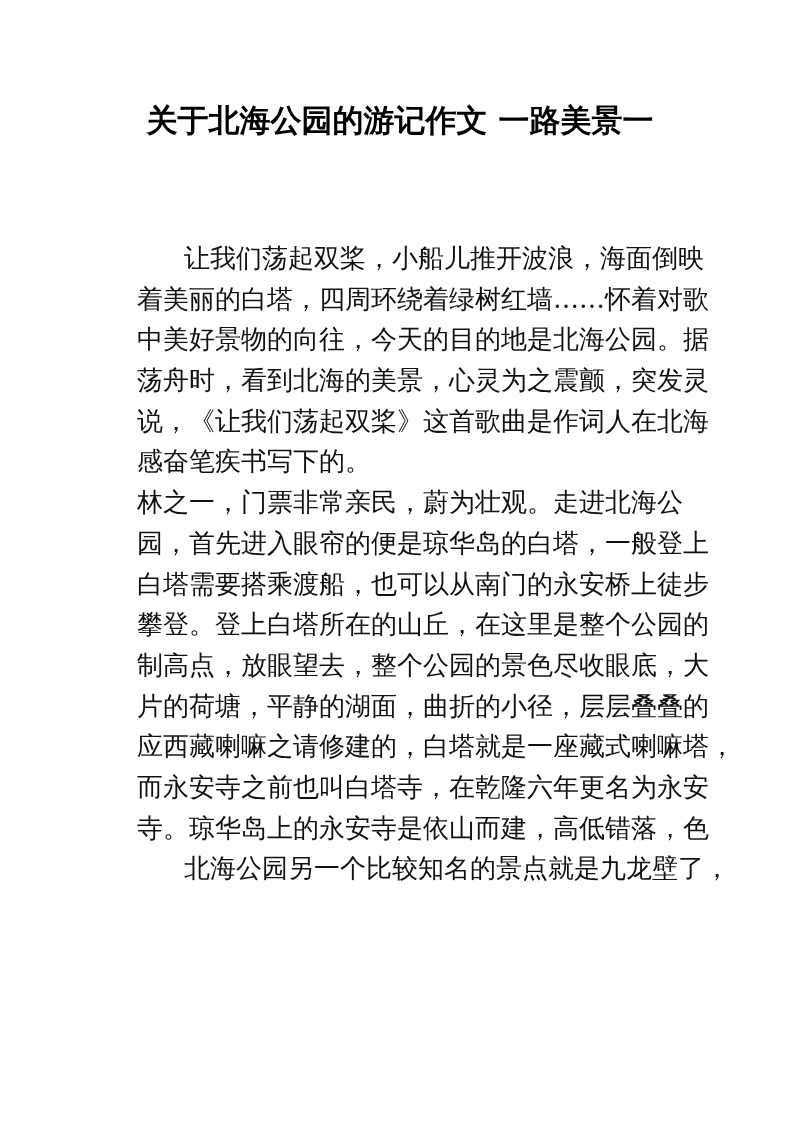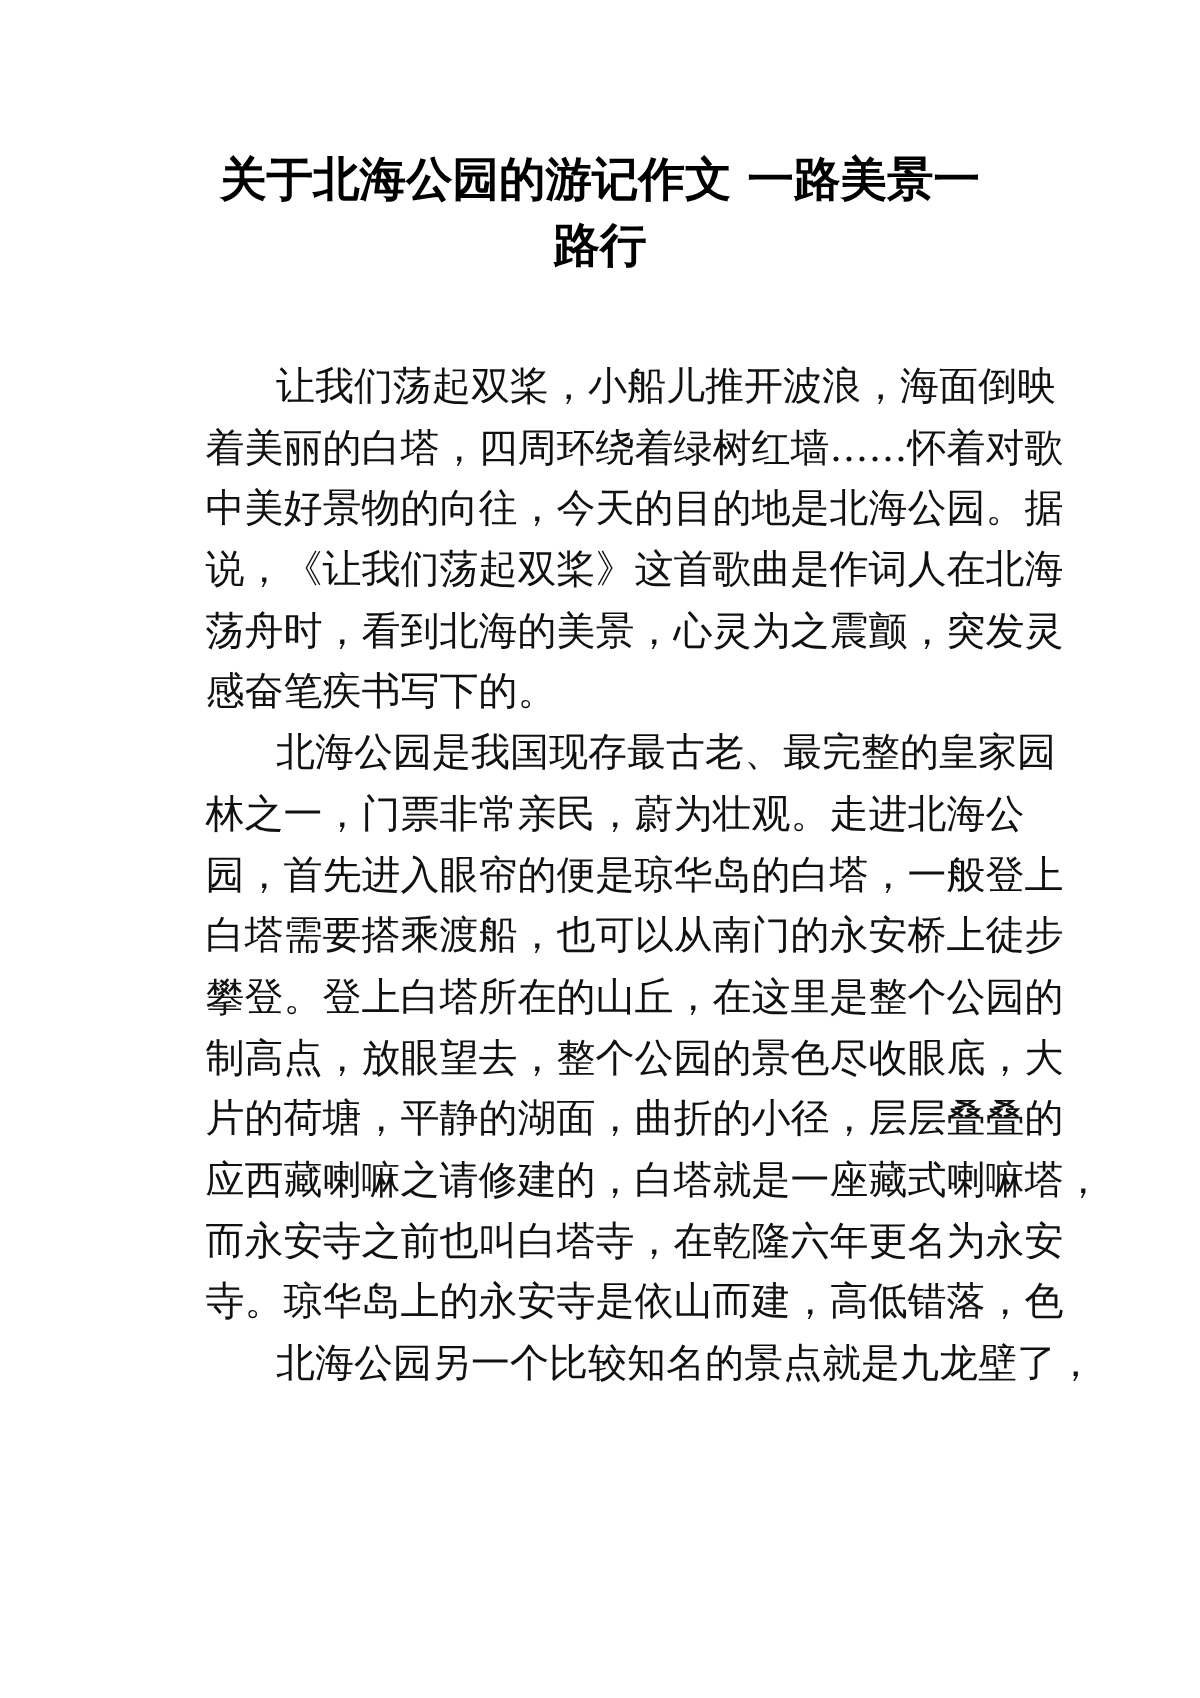--- a/index.html
+++ b/index.html
@@ -58,33 +58,31 @@
       padding-left: 47px;
     }
   </style>
 </head>
 <body>
 
 <div class="page">
 
   <h1 class="title">
     <span class="t-line">关于北海公园的游记作文  一路美景一</span>
-    <span class="t-line">路行</span>
   </h1>
 
   <div class="body-text">
 
     <span class="line indent">让我们荡起双桨，小船儿推开波浪，海面倒映</span>
     <span class="line">着美丽的白塔，四周环绕着绿树红墙……怀着对歌</span>
     <span class="line">中美好景物的向往，今天的目的地是北海公园。据</span>
+    <span class="line">荡舟时，看到北海的美景，心灵为之震颤，突发灵</span>
     <span class="line">说，《让我们荡起双桨》这首歌曲是作词人在北海</span>
-    <span class="line">荡舟时，看到北海的美景，心灵为之震颤，突发灵</span>
     <span class="line">感奋笔疾书写下的。</span>
 
-    <span class="line indent">北海公园是我国现存最古老、最完整的皇家园</span>
     <span class="line">林之一，门票非常亲民，蔚为壮观。走进北海公</span>
     <span class="line">园，首先进入眼帘的便是琼华岛的白塔，一般登上</span>
     <span class="line">白塔需要搭乘渡船，也可以从南门的永安桥上徒步</span>
     <span class="line">攀登。登上白塔所在的山丘，在这里是整个公园的</span>
     <span class="line">制高点，放眼望去，整个公园的景色尽收眼底，大</span>
     <span class="line">片的荷塘，平静的湖面，曲折的小径，层层叠叠的</span>
     <span class="line">应西藏喇嘛之请修建的，白塔就是一座藏式喇嘛塔，</span>
     <span class="line">而永安寺之前也叫白塔寺，在乾隆六年更名为永安</span>
     <span class="line">寺。琼华岛上的永安寺是依山而建，高低错落，色</span>
 

